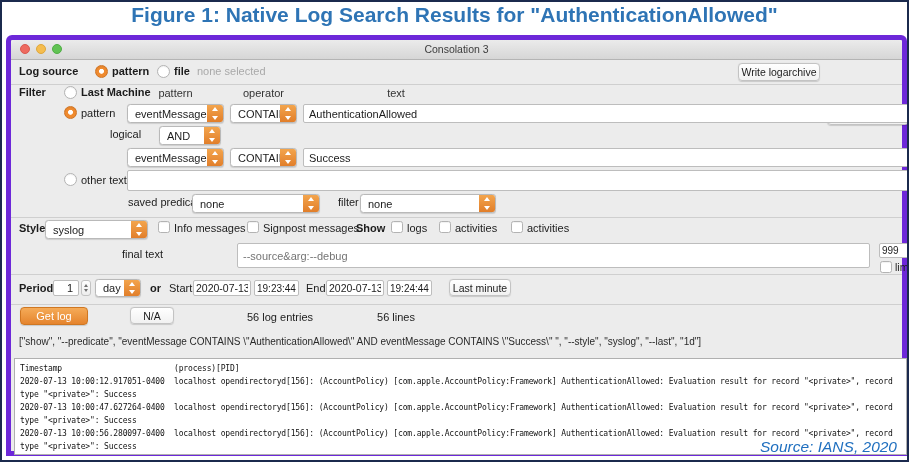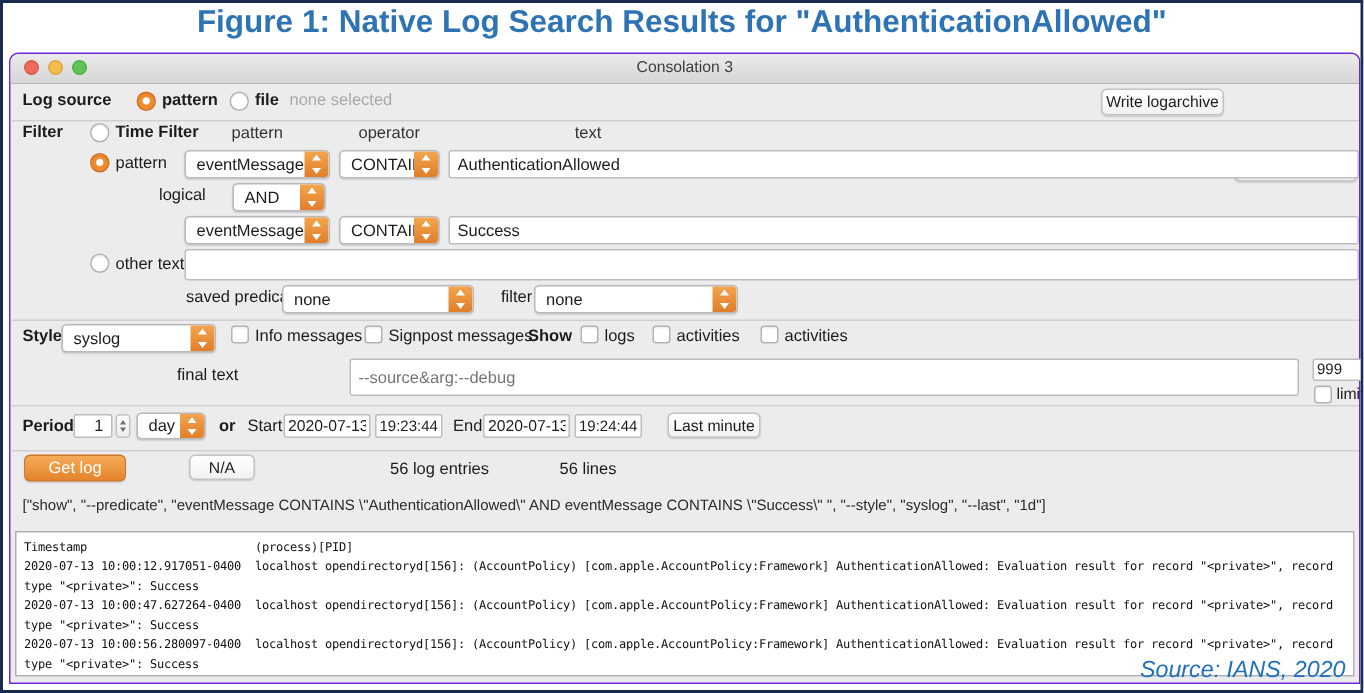--- a/index.html
+++ b/index.html
@@ -1,19 +1,19 @@
 <!DOCTYPE html>
 <html><head>
 <meta charset="utf-8">
 <style>
   html,body{margin:0;padding:0;}
   body{font-family:"Liberation Sans",sans-serif;}
   .frame{position:relative;width:909px;height:462px;background:#ffffff;border:2px solid #1b2a4e;box-sizing:border-box;overflow:hidden;}
   .fig-title{position:absolute;left:0;right:0;top:1px;text-align:center;font-size:21px;font-weight:600;color:#2e74b5;white-space:nowrap;}
-  .window{position:absolute;left:4px;top:33px;width:901px;height:421px;background:#ececec;border:1px solid #6d28d9;border-radius:6px 6px 0 0;box-sizing:border-box;padding-left:46px;}
+  .window{position:absolute;left:4px;top:33px;width:901px;height:421px;background:#ececec;border:5px solid #6d28d9;border-radius:6px 6px 0 0;box-sizing:border-box;padding-left:46px;}
   .titlebar{position:absolute;left:0;top:0;right:0;height:19px;background:linear-gradient(#ebebeb,#d6d6d6);border-bottom:1px solid #b4b4b4;border-radius:6px 6px 0 0;}
   .tl{position:absolute;top:4px;width:10px;height:10px;border-radius:50%;box-sizing:border-box;}
   .tl.r{left:9px;background:#ee6a5f;border:1px solid #d95950;}
   .tl.y{left:25px;background:#f5bd4f;border:1px solid #dfa73b;}
   .tl.g{left:41px;background:#61c354;border:1px solid #4fae45;}
   .win-title{position:absolute;left:0;right:0;top:3px;text-align:center;font-size:10.5px;color:#3c3c3c;}
   .lbl{position:absolute;font-size:11px;color:#1c1c1c;white-space:nowrap;}
   .b{font-weight:700;}
   .sb{font-weight:600;}
   .dim{color:#a9a9a9;}
@@ -60,21 +60,21 @@
     <div class="lbl sb" style="left:101px;top:25px;">pattern</div>
     <span class="radio" style="left:146px;top:25px;"></span>
     <div class="lbl sb" style="left:163px;top:25px;">file</div>
     <div class="lbl dim" style="left:186px;top:25px;">none selected</div>
     <div class="btn" style="left:727px;top:23px;width:82px;height:18px;line-height:17px;">Write logarchive</div>
     <div class="btn" style="left:816px;top:23px;width:82px;height:18px;line-height:17px;margin-top:44px;">Save as defaults</div>
     <div class="sep" style="top:44px;"></div>
 
     <div class="lbl b" style="left:8px;top:46px;">Filter</div>
     <span class="radio" style="left:53px;top:46px;"></span>
-    <div class="lbl sb" style="left:70px;top:46px;">Time Filter</div>
+    <div class="lbl sb" style="left:70px;top:46px;">Last Machine</div>
     <div class="hdr" style="left:116px;width:97px;top:47px;">pattern</div>
     <div class="hdr" style="left:219px;width:67px;top:47px;">operator</div>
     <div class="hdr" style="left:355px;width:60px;top:47px;">text</div>
 
     <span class="radio sel" style="left:53px;top:66px;"></span>
     <div class="lbl" style="left:70px;top:67px;">pattern</div>
     <div class="dd" style="left:116px;top:64px;width:97px;height:19px;"><span>eventMessage</span><span class="arr"></span></div>
     <div class="dd" style="left:219px;top:64px;width:67px;height:19px;"><span>CONTAINS</span><span class="arr"></span></div>
     <input class="inp" style="left: 292px; top: 64px; width: 607px; height: 19px;" value="AuthenticationAllowed">
 
@@ -125,21 +125,21 @@
     <input class="inp sm" style="left: 182px; top: 240px; width: 58px; height: 16px; font-size: 10.5px;" value="2020-07-13">
     <input class="inp sm" style="left: 243px; top: 240px; width: 45px; height: 16px;" value="19:23:44">
     <div class="lbl" style="left:295px;top:242px;">End</div>
     <input class="inp sm" style="left: 315px; top: 240px; width: 58px; height: 16px; font-size: 10.5px;" value="2020-07-13">
     <input class="inp sm" style="left: 376px; top: 240px; width: 45px; height: 16px;" value="19:24:44">
     <div class="btn" style="left:438px;top:239px;width:62px;height:17px;line-height:16px;">Last minute</div>
     <div class="sep" style="top:264px;"></div>
 
     <div class="btn orange" style="left:9px;top:267px;width:68px;height:18px;line-height:17px;font-size:11px;">Get log</div>
     <div class="btn" style="left:119px;top:267px;width:44px;height:17px;line-height:16px;">N/A</div>
-    <div class="lbl" style="left:236px;width:100px;top:271px;text-align:center;">56 log entries</div>
+    <div class="lbl" style="left:236px;width:100px;top:271px;">56 log entries</div>
     <div class="lbl" style="left:345px;width:80px;top:271px;text-align:center;">56 lines</div>
 
     <div class="cmd">["show", "--predicate", "eventMessage CONTAINS \"AuthenticationAllowed\" AND eventMessage CONTAINS \"Success\" ", "--style", "syslog", "--last", "1d"]</div>
 
     <div class="logbox">
       <pre>Timestamp                        (process)[PID]
 2020-07-13 10:00:12.917051-0400  localhost opendirectoryd[156]: (AccountPolicy) [com.apple.AccountPolicy:Framework] AuthenticationAllowed: Evaluation result for record "&lt;private&gt;", record
 type "&lt;private&gt;": Success
 2020-07-13 10:00:47.627264-0400  localhost opendirectoryd[156]: (AccountPolicy) [com.apple.AccountPolicy:Framework] AuthenticationAllowed: Evaluation result for record "&lt;private&gt;", record
 type "&lt;private&gt;": Success

